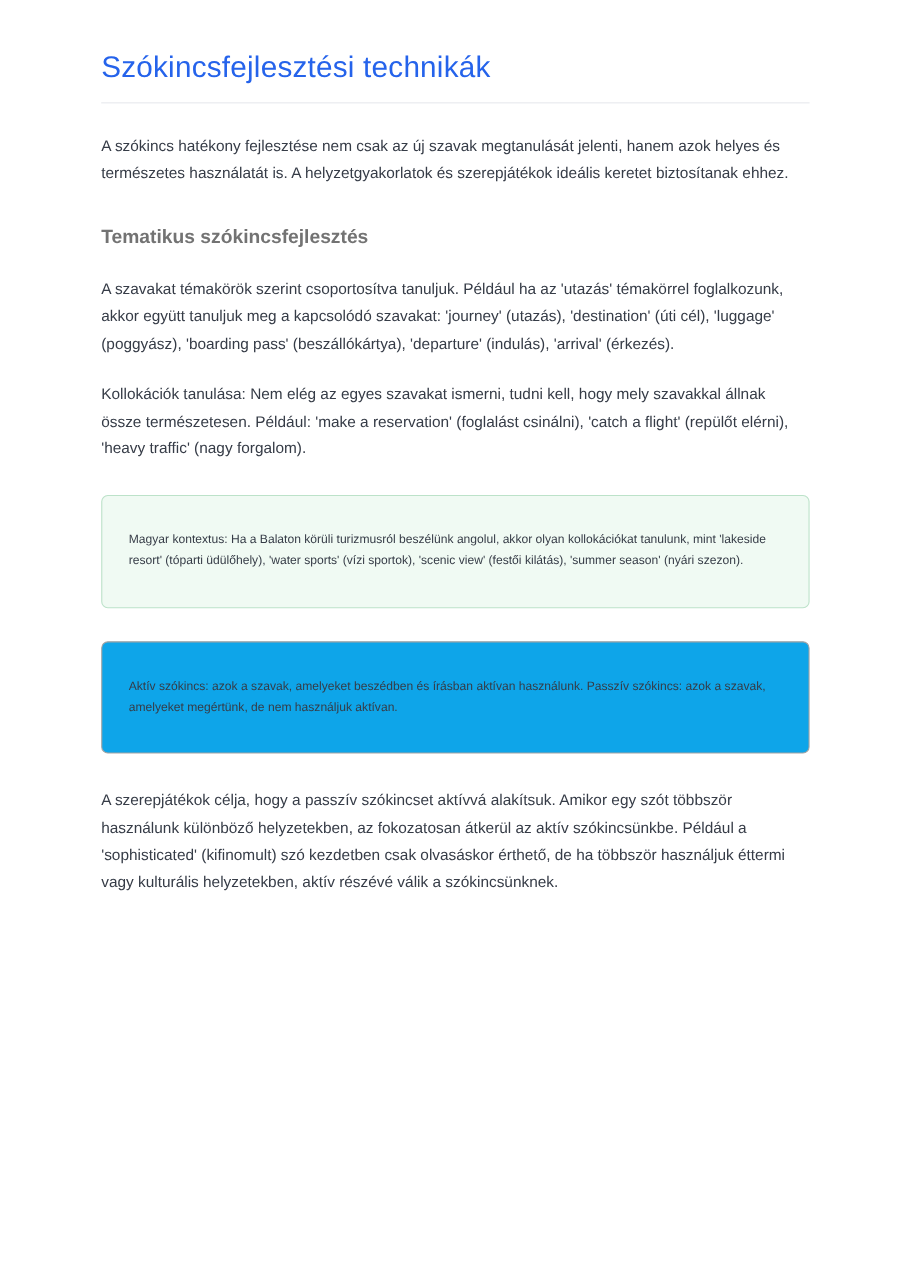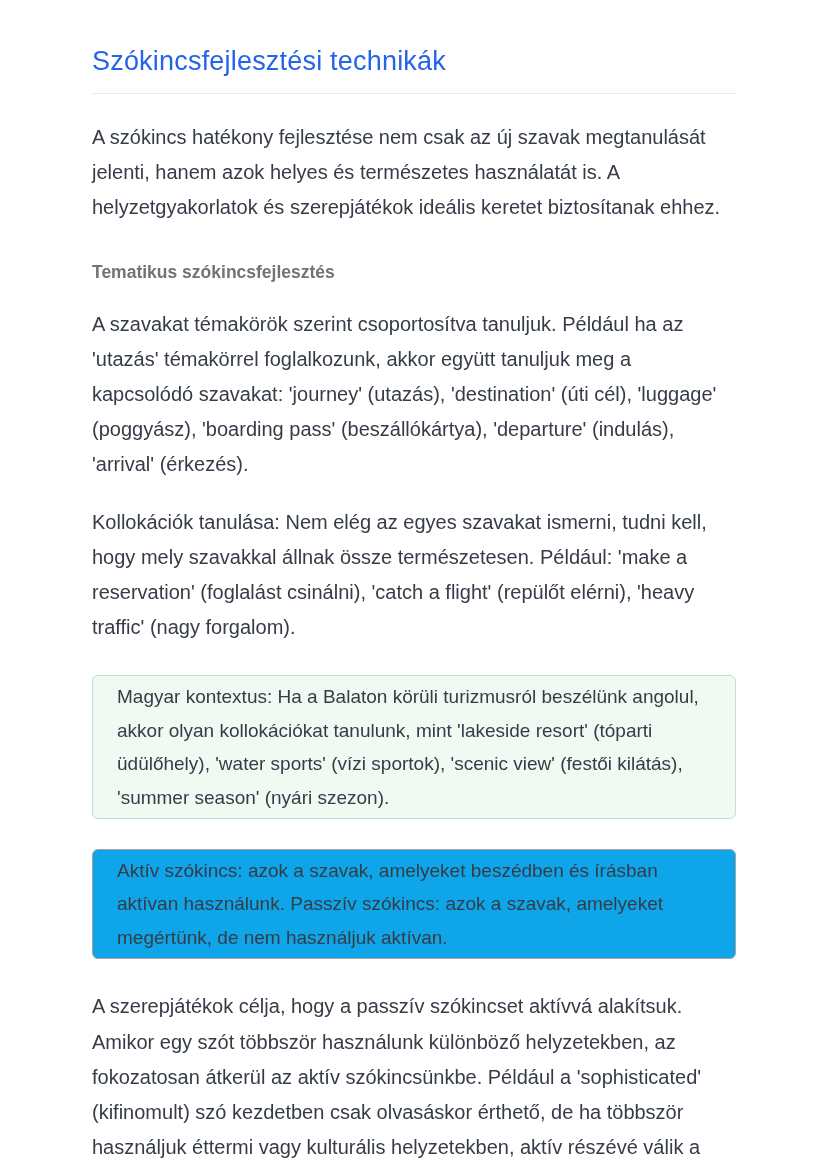--- a/index.html
+++ b/index.html
@@ -21,35 +21,35 @@
     font-weight: 400;
     margin: 0 0 16px 0;
     letter-spacing: 0.2px;
   }
   .title-rule {
     border: none;
     border-top: 1px solid #e7e9ed;
     margin: 0 0 26px 0;
   }
   p.body-text {
-    font-size: 20px;
+    font-size: 14px;
     line-height: 1.76;
     margin: 16px 0 22px 0;
   }
   h2.section-heading {
     color: #737373;
     font-size: 17.5px;
     font-weight: 700;
     margin: 36px 0 24px 0;
   }
   .callout {
     box-sizing: border-box;
     border-radius: 6px;
-    padding: 4px 24px;
-    font-size: 19px;
+    padding: 31px 24px;
+    font-size: 11px;
     line-height: 1.76;
     margin: 30px 0 30px 0;
   }
   .callout.green {
     background: #f0faf3;
     border: 1px solid #bce2c9;
   }
   .callout.blue {
     background: #0ea5e9;
     border: 1px solid #a3a3a3;

